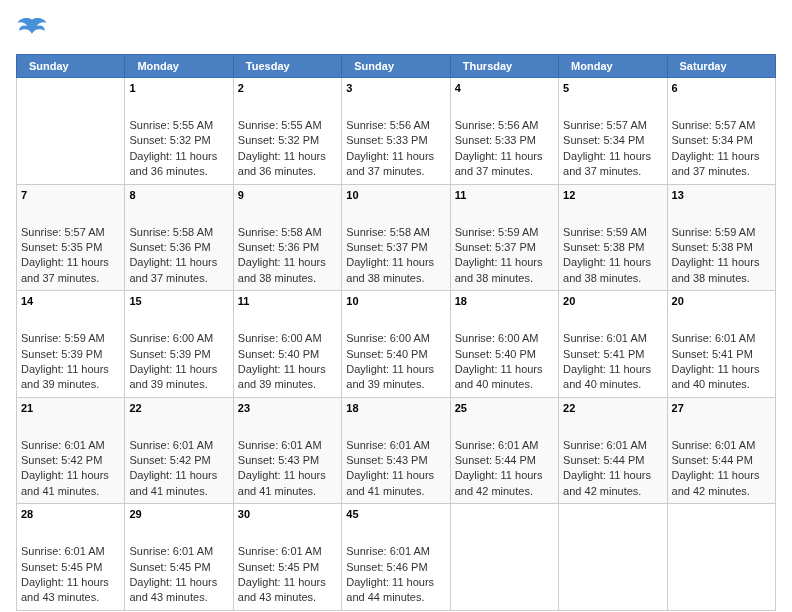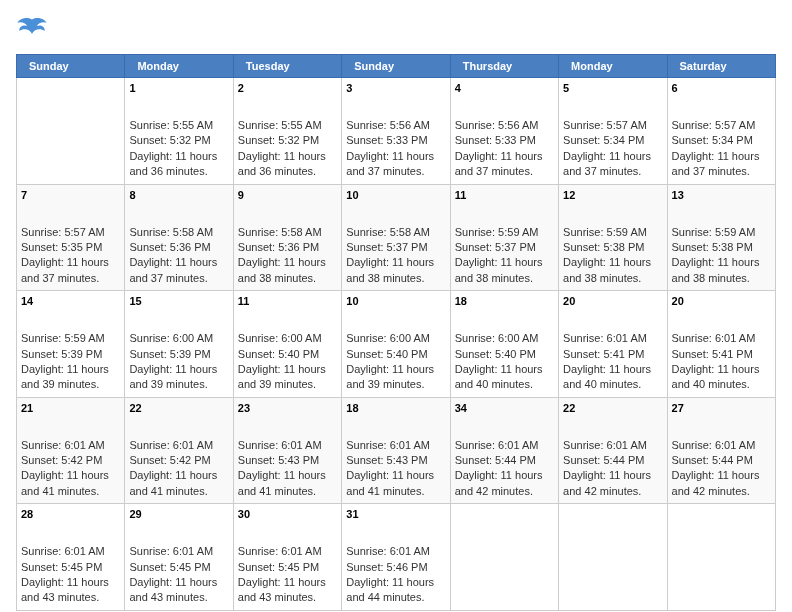--- a/index.html
+++ b/index.html
@@ -288,21 +288,21 @@
 and 41 minutes.</div>
         </td>
         <td>
           <span class="day-num">18</span>
           <div class="day-info" style="white-space: pre-line;">Sunrise: 6:01 AM
 Sunset: 5:43 PM
 Daylight: 11 hours
 and 41 minutes.</div>
         </td>
         <td>
-          <span class="day-num">34</span>
+          <span class="day-num">25</span>
           <div class="day-info" style="white-space: pre-line;">Sunrise: 6:01 AM
 Sunset: 5:44 PM
 Daylight: 11 hours
 and 42 minutes.</div>
         </td>
         <td>
           <span class="day-num">22</span>
           <div class="day-info" style="white-space: pre-line;">Sunrise: 6:01 AM
 Sunset: 5:44 PM
 Daylight: 11 hours
@@ -332,21 +332,21 @@
 and 43 minutes.</div>
         </td>
         <td>
           <span class="day-num">30</span>
           <div class="day-info" style="white-space: pre-line;">Sunrise: 6:01 AM
 Sunset: 5:45 PM
 Daylight: 11 hours
 and 43 minutes.</div>
         </td>
         <td>
-          <span class="day-num">31</span>
+          <span class="day-num">45</span>
           <div class="day-info" style="white-space: pre-line;">Sunrise: 6:01 AM
 Sunset: 5:46 PM
 Daylight: 11 hours
 and 44 minutes.</div>
         </td>
         <td class="empty-cell"></td>
         <td class="empty-cell"></td>
         <td class="empty-cell"></td>
       </tr>
     </tbody>

